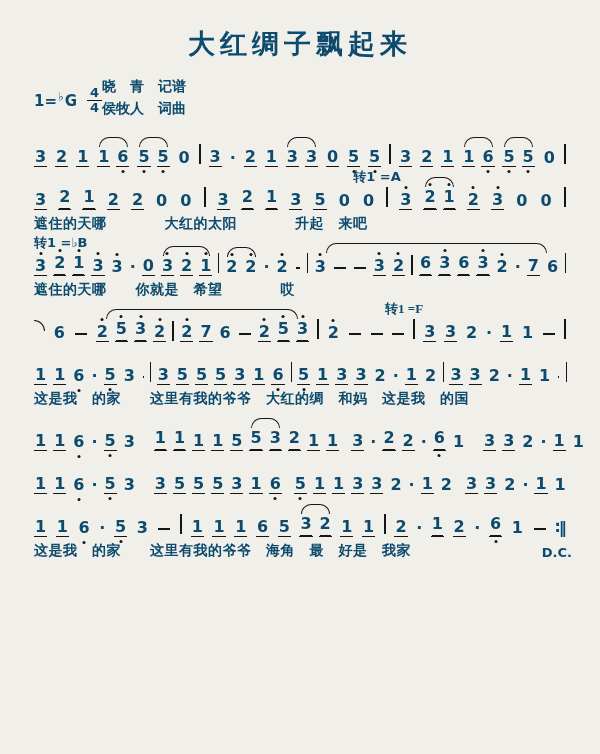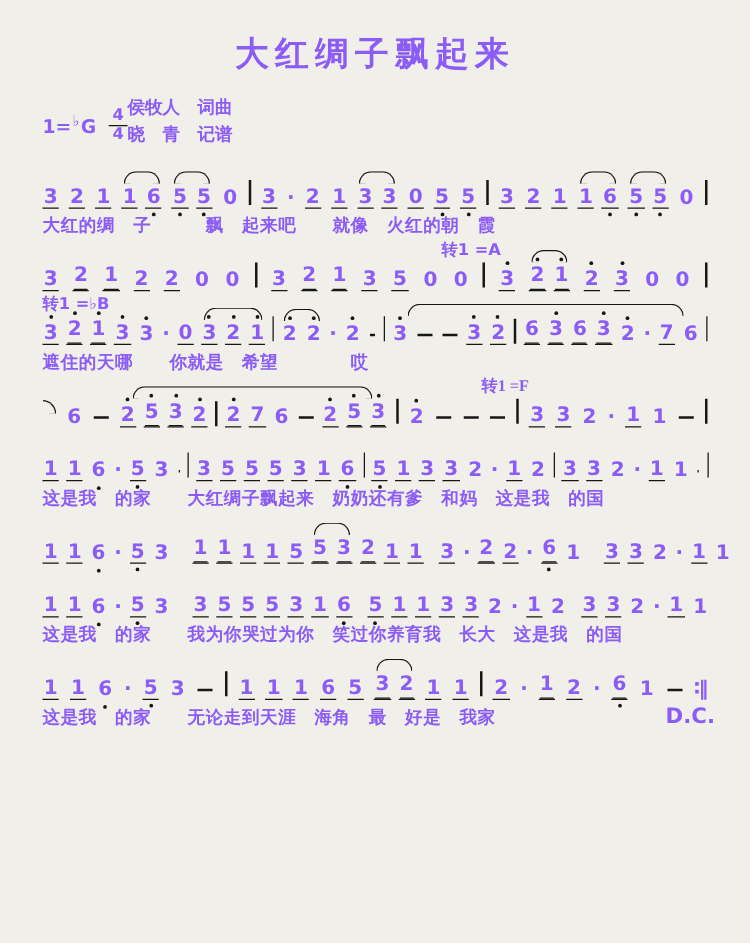--- a/index.html
+++ b/index.html
@@ -1,18 +1,18 @@
 <!DOCTYPE html>
 <html><head>
 <meta charset="utf-8">
 <style>
   html,body{margin:0;padding:0;background:#ddd;}
   .sheet{
     width:600px;height:754px;margin:0 auto;background:#f1efe9;
-    color:#8b5cf6;font-family:"DejaVu Sans","Liberation Sans",sans-serif;
+    color:#0c4a6e;font-family:"DejaVu Sans","Liberation Sans",sans-serif;
     overflow:hidden;position:relative;box-sizing:border-box;padding:0 34px;
   }
   .title{
     text-align:center;font-size:27px;font-weight:bold;letter-spacing:5px;
     padding-top:28px;line-height:1.2;
   }
   .meta{display:flex;align-items:flex-start;margin-top:16px;}
   .keysig{display:flex;align-items:center;font-weight:bold;font-size:15px;margin-top:10px;}
   .keysig .flat{font-size:12px;position:relative;top:-4px;margin:0 1px;}
   .meter{display:inline-block;text-align:center;font-weight:bold;font-size:13px;line-height:1.05;margin-left:10px;}
@@ -41,42 +41,42 @@
     width:3px;height:3px;border-radius:50%;background:#161616;}
   .bar{width:2px;height:20px;background:#161616;align-self:center;margin-bottom:1px;}
   .endbar{font-weight:bold;font-size:16px;letter-spacing:-1px;}
   .aug{font-weight:bold;font-size:16px;line-height:1.05;}
   .dash{width:14px;height:17px;position:relative;}
   .dash::before{content:"";position:absolute;left:1px;right:1px;bottom:7px;height:2.2px;background:#161616;}
   .contarc{width:11px;height:11px;position:relative;align-self:center;margin-bottom:9px;}
   .contarc::before{content:"";position:absolute;inset:0;border-top:1.7px solid #161616;
     border-right:1.7px solid #161616;border-radius:0 11px 0 0;}
   .lyrics{margin-top:5px;font-weight:bold;font-size:14px;white-space:pre;letter-spacing:.5px;}
-  .dc{position:absolute;right:-6px;bottom:0;font-weight:bold;font-size:17px;}
+  .dc{position:absolute;right:-6px;bottom:0;font-weight:bold;font-size:13px;}
 </style>
 </head>
 <body>
 
 <div class="sheet">
   <div class="title">大红绸子飘起来</div>
 
   <div class="meta">
     <div class="keysig">
       <span>1</span>
       <span>=</span>
       <span class="flat">♭</span>
       <span>G</span>
       <span class="meter">
         <span>4</span>
         <span class="mbot">4</span>
       </span>
     </div>
     <div class="credits">
+      <div>晓　青　记谱</div>
       <div>侯牧人　词曲</div>
-      <div>晓　青　记谱</div>
     </div>
   </div>
 
   <div class="score" id="score">
       <div class="mline">
         <div class="notes">
           <span class="n u1"><i>3</i></span>
           <span class="n u1"><i>2</i></span>
           <span class="n u1"><i>1</i></span>
           <span class="slur">
@@ -108,21 +108,20 @@
             <span class="n u1"><i>1</i></span>
             <span class="n lo u1"><i>6</i></span>
           </span>
           <span class="slur">
             <span class="n lo u1"><i>5</i></span>
             <span class="n lo u1"><i>5</i></span>
           </span>
           <span class="n"><i>0</i></span>
           <span class="bar"></span>
         </div>
-        <div class="lyrics">大红的绸　子　　　飘　起来吧　　就像　火红的朝　霞</div>
       </div>
       <div class="mline">
         <div class="ann" style="left: 60%;">转1 =A</div>
         <div class="notes">
           <span class="n u1"><i>3</i></span>
           <span class="n u2"><i>2</i></span>
           <span class="n u2"><i>1</i></span>
           <span class="n u1"><i>2</i></span>
           <span class="n u1"><i>2</i></span>
           <span class="n"><i>0</i></span>
@@ -140,20 +139,21 @@
           <span class="slur">
             <span class="n hi u2"><i>2</i></span>
             <span class="n hi u2"><i>1</i></span>
           </span>
           <span class="n hi u1"><i>2</i></span>
           <span class="n hi u1"><i>3</i></span>
           <span class="n"><i>0</i></span>
           <span class="n"><i>0</i></span>
           <span class="bar"></span>
         </div>
+        <div class="lyrics">遮住的天哪　　　　大红的太阳　　　　升起　来吧</div>
       </div>
       <div class="mline">
         <div class="ann" style="left: 0%;">转1 =♭B</div>
         <div class="notes">
           <span class="n hi u1"><i>3</i></span>
           <span class="n hi u2"><i>2</i></span>
           <span class="n hi u2"><i>1</i></span>
           <span class="n hi u1"><i>3</i></span>
           <span class="n hi"><i>3</i></span>
           <span class="aug">·</span>
@@ -257,21 +257,21 @@
           <span class="bar"></span>
           <span class="n u1"><i>3</i></span>
           <span class="n u1"><i>3</i></span>
           <span class="n"><i>2</i></span>
           <span class="aug">·</span>
           <span class="n u1"><i>1</i></span>
           <span class="n"><i>1</i></span>
           <span class="dash"></span>
           <span class="bar"></span>
         </div>
-        <div class="lyrics">这是我　的家　　大红绸子飘起来　奶奶还有爹　和妈　这是我　的国</div>
+        <div class="lyrics">这是我　的家　　这里有我的爷爷　大红的绸　和妈　这是我　的国</div>
       </div>
       <div class="mline">
         <div class="notes">
           <span class="n u1"><i>1</i></span>
           <span class="n u1"><i>1</i></span>
           <span class="n lo"><i>6</i></span>
           <span class="aug">·</span>
           <span class="n lo u1"><i>5</i></span>
           <span class="n"><i>3</i></span>
           <span class="dash"></span>
@@ -338,21 +338,20 @@
           <span class="bar"></span>
           <span class="n u1"><i>3</i></span>
           <span class="n u1"><i>3</i></span>
           <span class="n"><i>2</i></span>
           <span class="aug">·</span>
           <span class="n u1"><i>1</i></span>
           <span class="n"><i>1</i></span>
           <span class="dash"></span>
           <span class="bar"></span>
         </div>
-        <div class="lyrics">这是我　的家　　我为你哭过为你　笑过你养育我　长大　这是我　的国</div>
       </div>
       <div class="mline">
         <div class="notes">
           <span class="n u1"><i>1</i></span>
           <span class="n u1"><i>1</i></span>
           <span class="n lo"><i>6</i></span>
           <span class="aug">·</span>
           <span class="n lo u1"><i>5</i></span>
           <span class="n"><i>3</i></span>
           <span class="dash"></span>
@@ -372,17 +371,17 @@
           <span class="n u1"><i>2</i></span>
           <span class="aug">·</span>
           <span class="n u2"><i>1</i></span>
           <span class="n u1"><i>2</i></span>
           <span class="aug">·</span>
           <span class="n lo u2"><i>6</i></span>
           <span class="n"><i>1</i></span>
           <span class="dash"></span>
           <span class="endbar">∶‖</span>
         </div>
-        <div class="lyrics">这是我　的家　　无论走到天涯　海角　最　好是　我家</div>
+        <div class="lyrics">这是我　的家　　这里有我的爷爷　海角　最　好是　我家</div>
         <div class="dc">D.C.</div>
       </div>
     </div>
 </div>
 
 </body></html>

